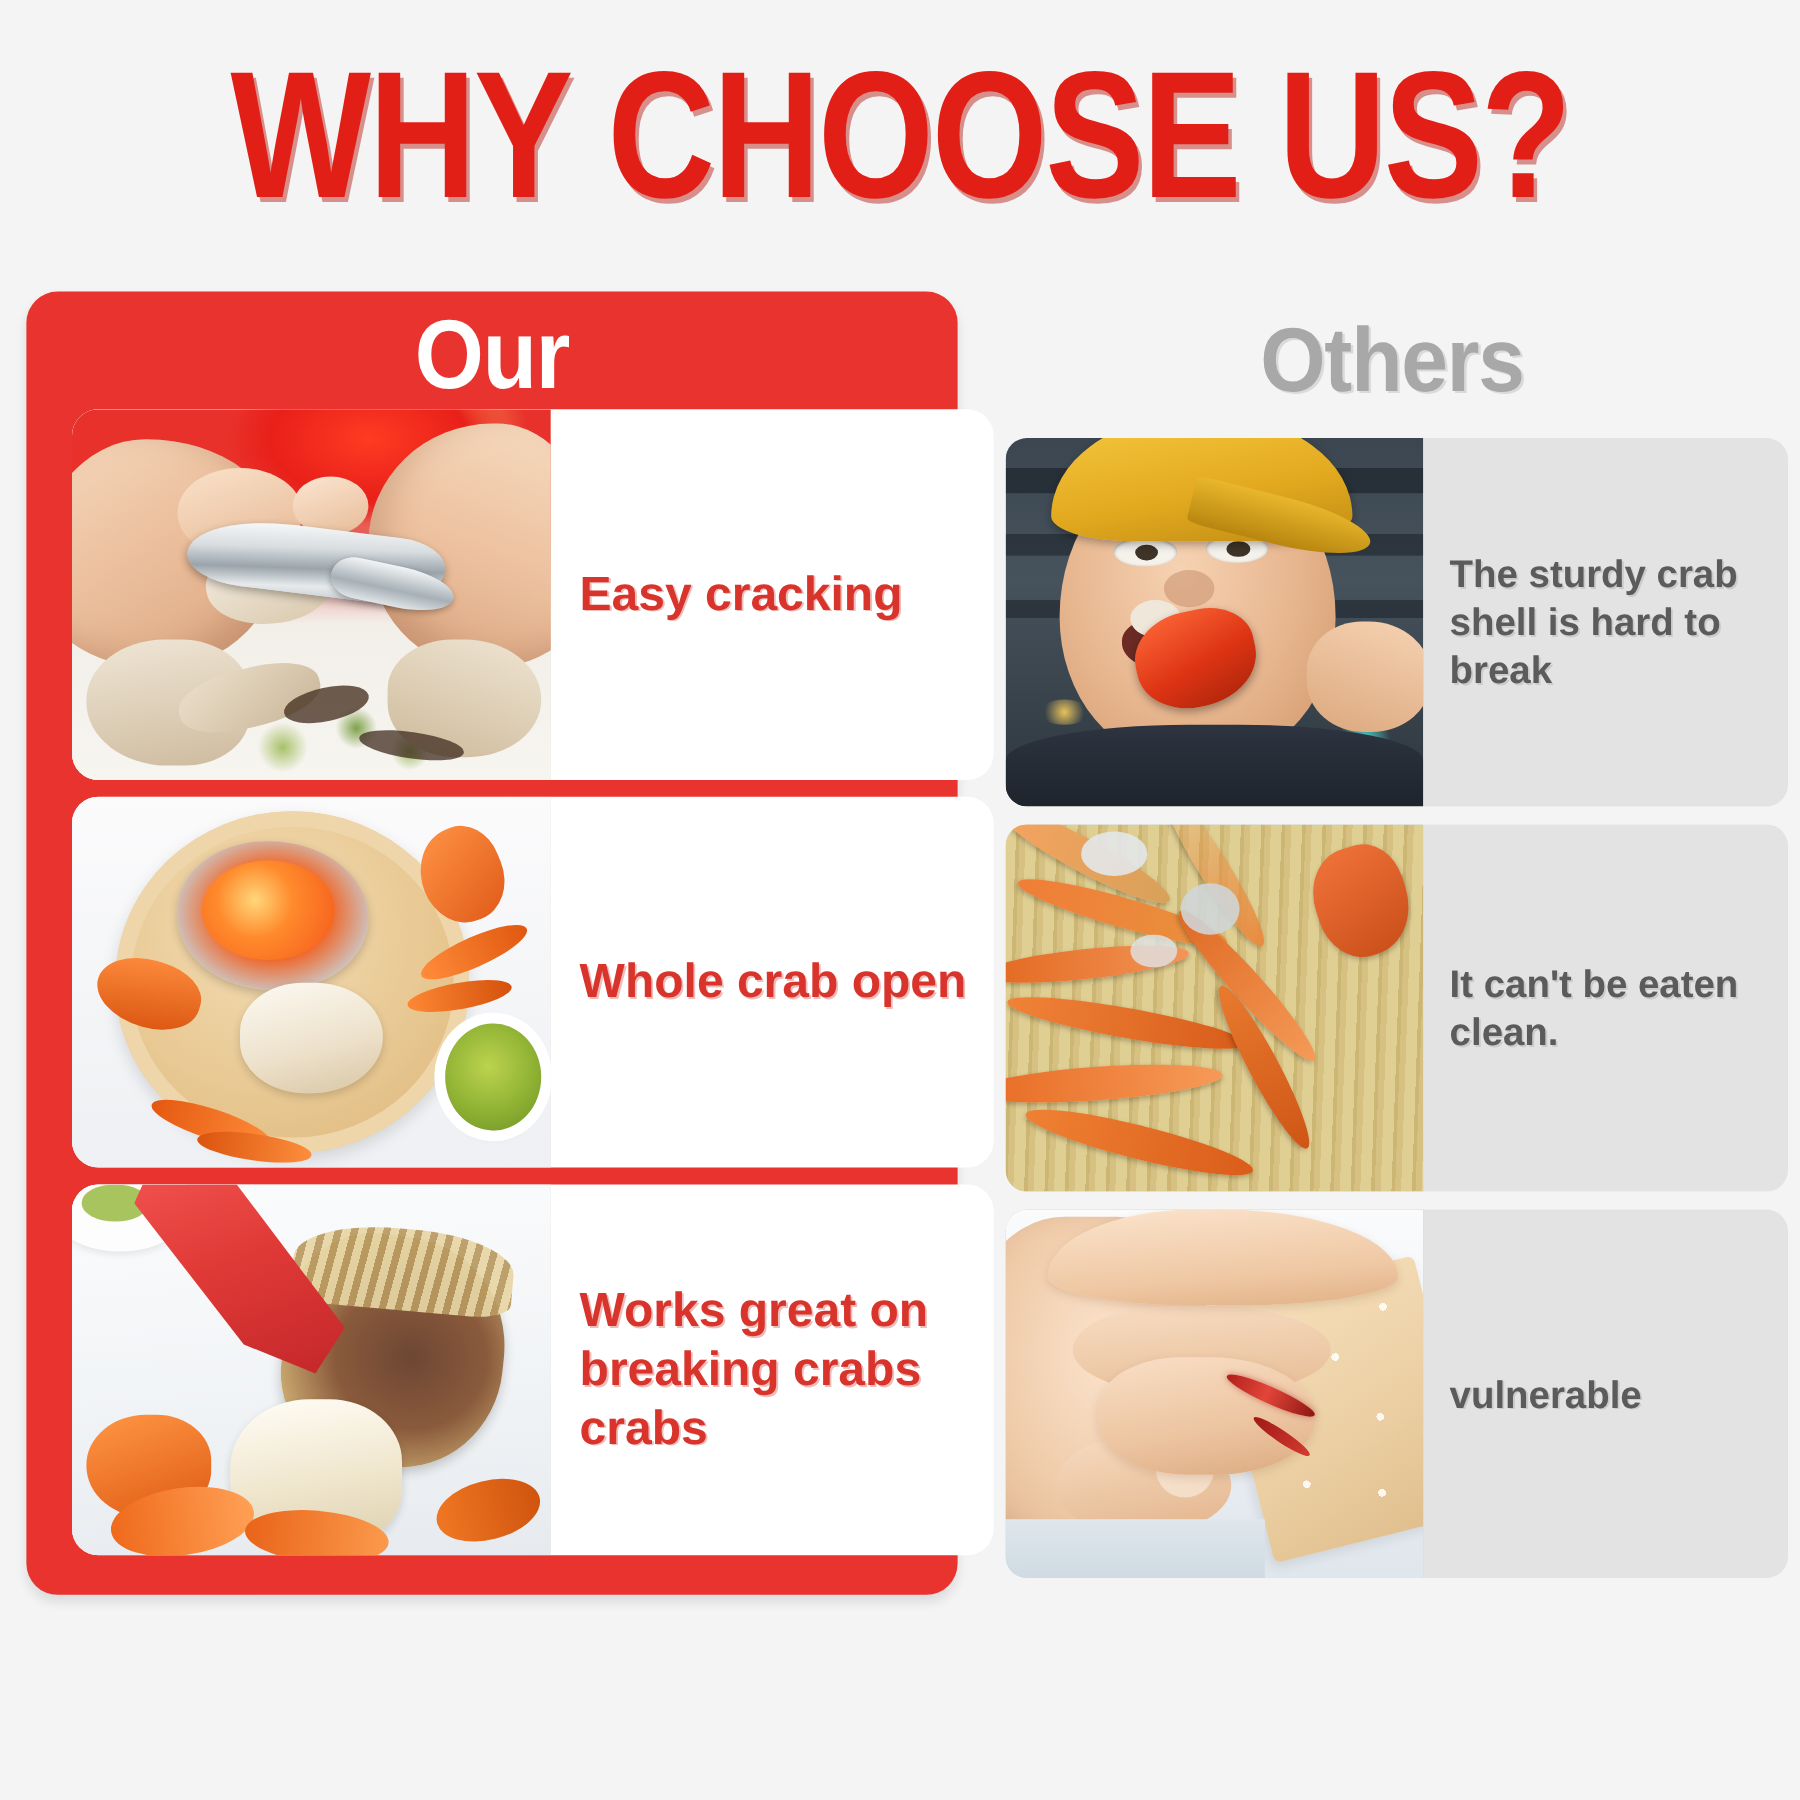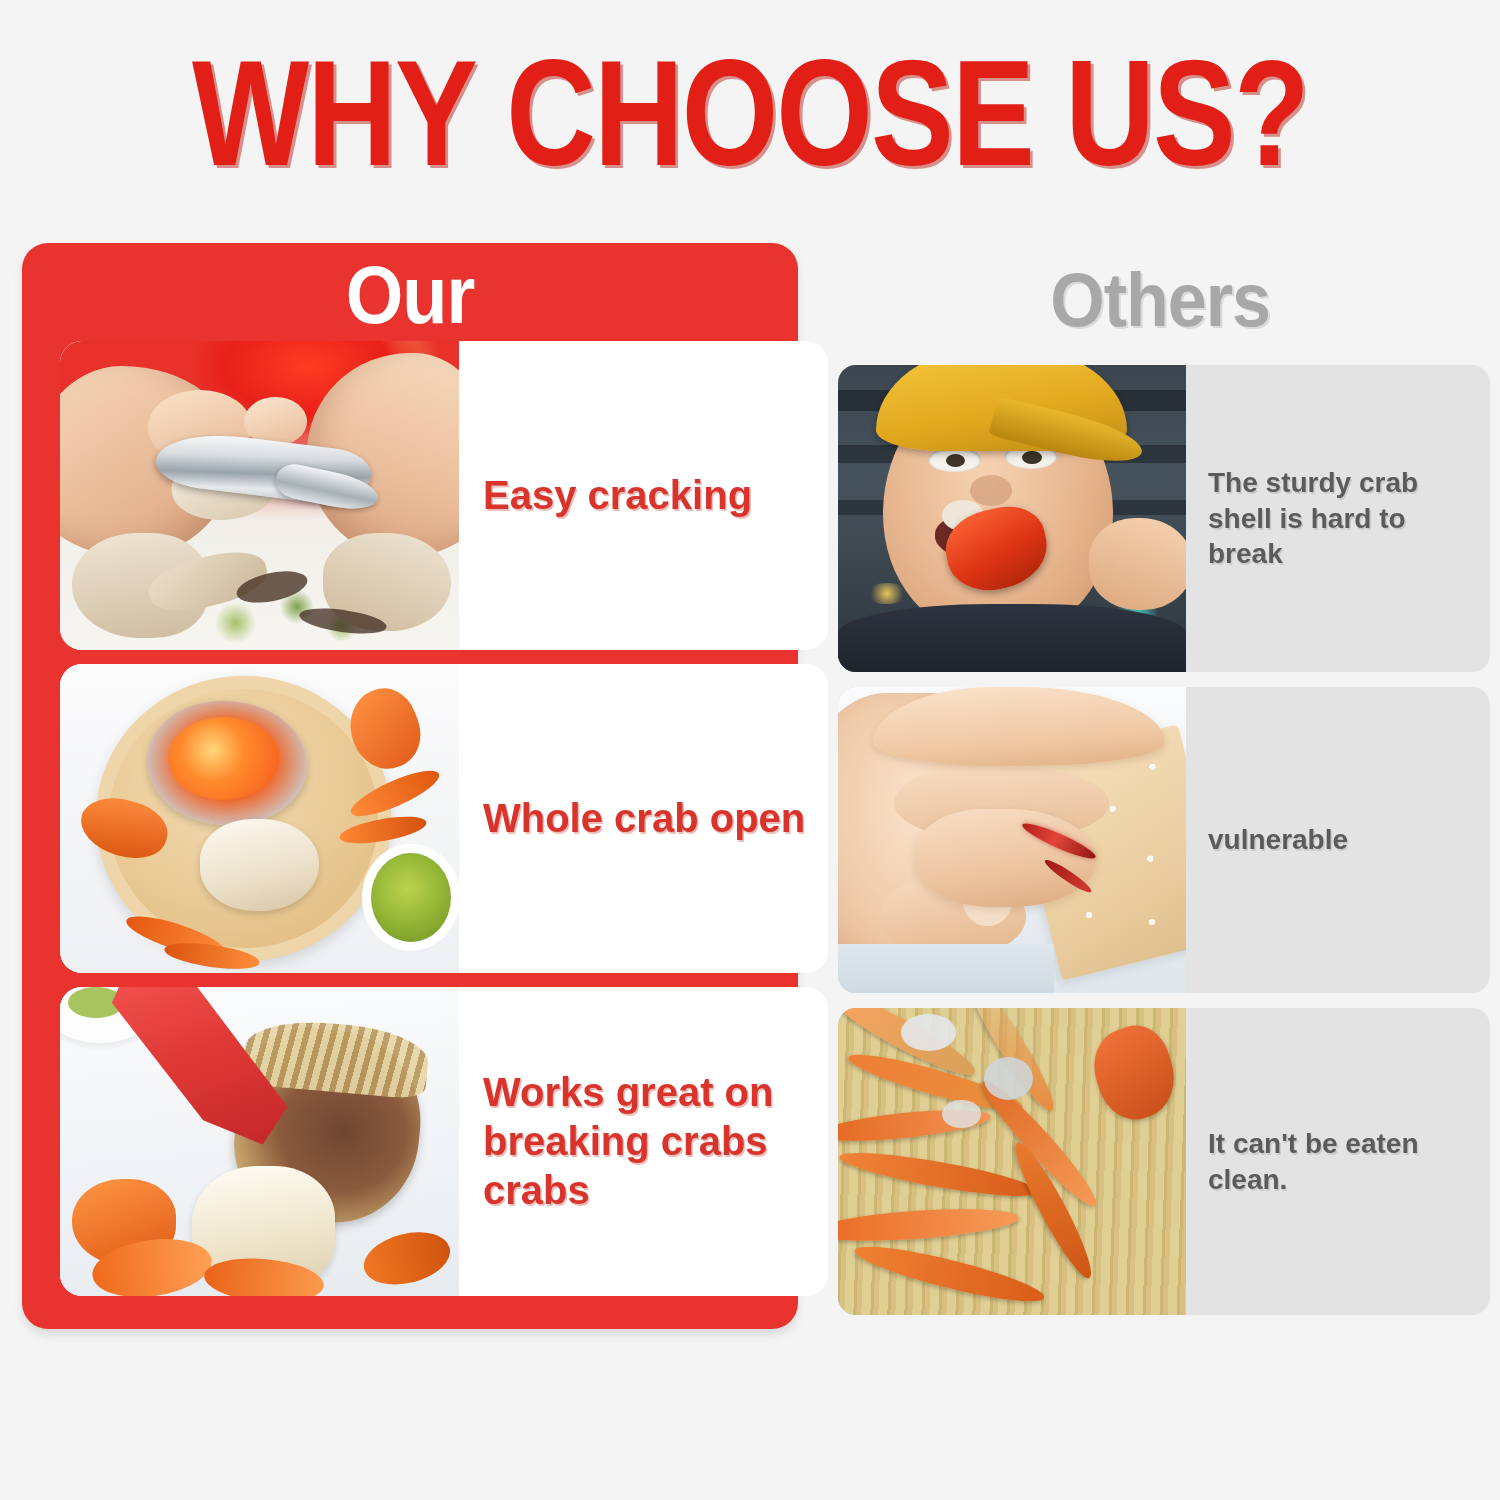--- a/index.html
+++ b/index.html
@@ -107,21 +107,21 @@
     width:348px;
     flex:0 0 348px;
     position:relative;
     overflow:hidden;
     background:#cfcfcf;
   }
   .other-text{
     flex:1;
     display:flex;align-items:center;
     padding:0 14px 0 22px;
-    font-size:28px;font-weight:bold;
+    font-size:32px;font-weight:bold;
     color:#5b5b5b;
     line-height:1.26;
     text-shadow:1.5px 1.5px 0 rgba(120,120,120,0.22);
   }
 
   
   .ph{position:absolute;inset:0;}
 
   
   .p1{background:
@@ -457,51 +457,51 @@
           <div class="brim"></div>
         <div class="hand"></div>
         <div class="shirt"></div>
       </div>
     </div>
     <div class="other-text">The sturdy crab shell is hard to break</div>
   </div>
 
   <div class="other-row">
     <div class="other-photo">
-      <div class="ph p6">
-        <div class="band"></div>
-          <div class="dots"></div>
-        <div class="palm"></div>
-        <div class="fgr-low"></div>
-          <div class="nail"></div>
-        <div class="fgr-mid"></div>
-        <div class="fgr-cut"></div>
-        <div class="fgr-top"></div>
-        <div class="cut"></div>
-          <div class="cut2"></div>
-        <div class="wh"></div>
-      </div>
-    </div>
-    <div class="other-text">vulnerable</div>
-  </div>
-
-  <div class="other-row">
-    <div class="other-photo">
       <div class="ph p5">
         <div class="lg l1"></div>
           <div class="lg l2"></div>
           <div class="lg l3"></div>
         <div class="lg l4"></div>
           <div class="lg l5"></div>
           <div class="lg l6"></div>
         <div class="lg l7"></div>
           <div class="lg l8"></div>
           <div class="lg l9"></div>
         <div class="wh1"></div>
           <div class="wh2"></div>
           <div class="wh3"></div>
         <div class="lg single"></div>
       </div>
     </div>
     <div class="other-text">It can't be eaten clean.</div>
   </div>
 
+  <div class="other-row">
+    <div class="other-photo">
+      <div class="ph p6">
+        <div class="band"></div>
+          <div class="dots"></div>
+        <div class="palm"></div>
+        <div class="fgr-low"></div>
+          <div class="nail"></div>
+        <div class="fgr-mid"></div>
+        <div class="fgr-cut"></div>
+        <div class="fgr-top"></div>
+        <div class="cut"></div>
+          <div class="cut2"></div>
+        <div class="wh"></div>
+      </div>
+    </div>
+    <div class="other-text">vulnerable</div>
+  </div>
+
 </div>
 
 </body></html>

